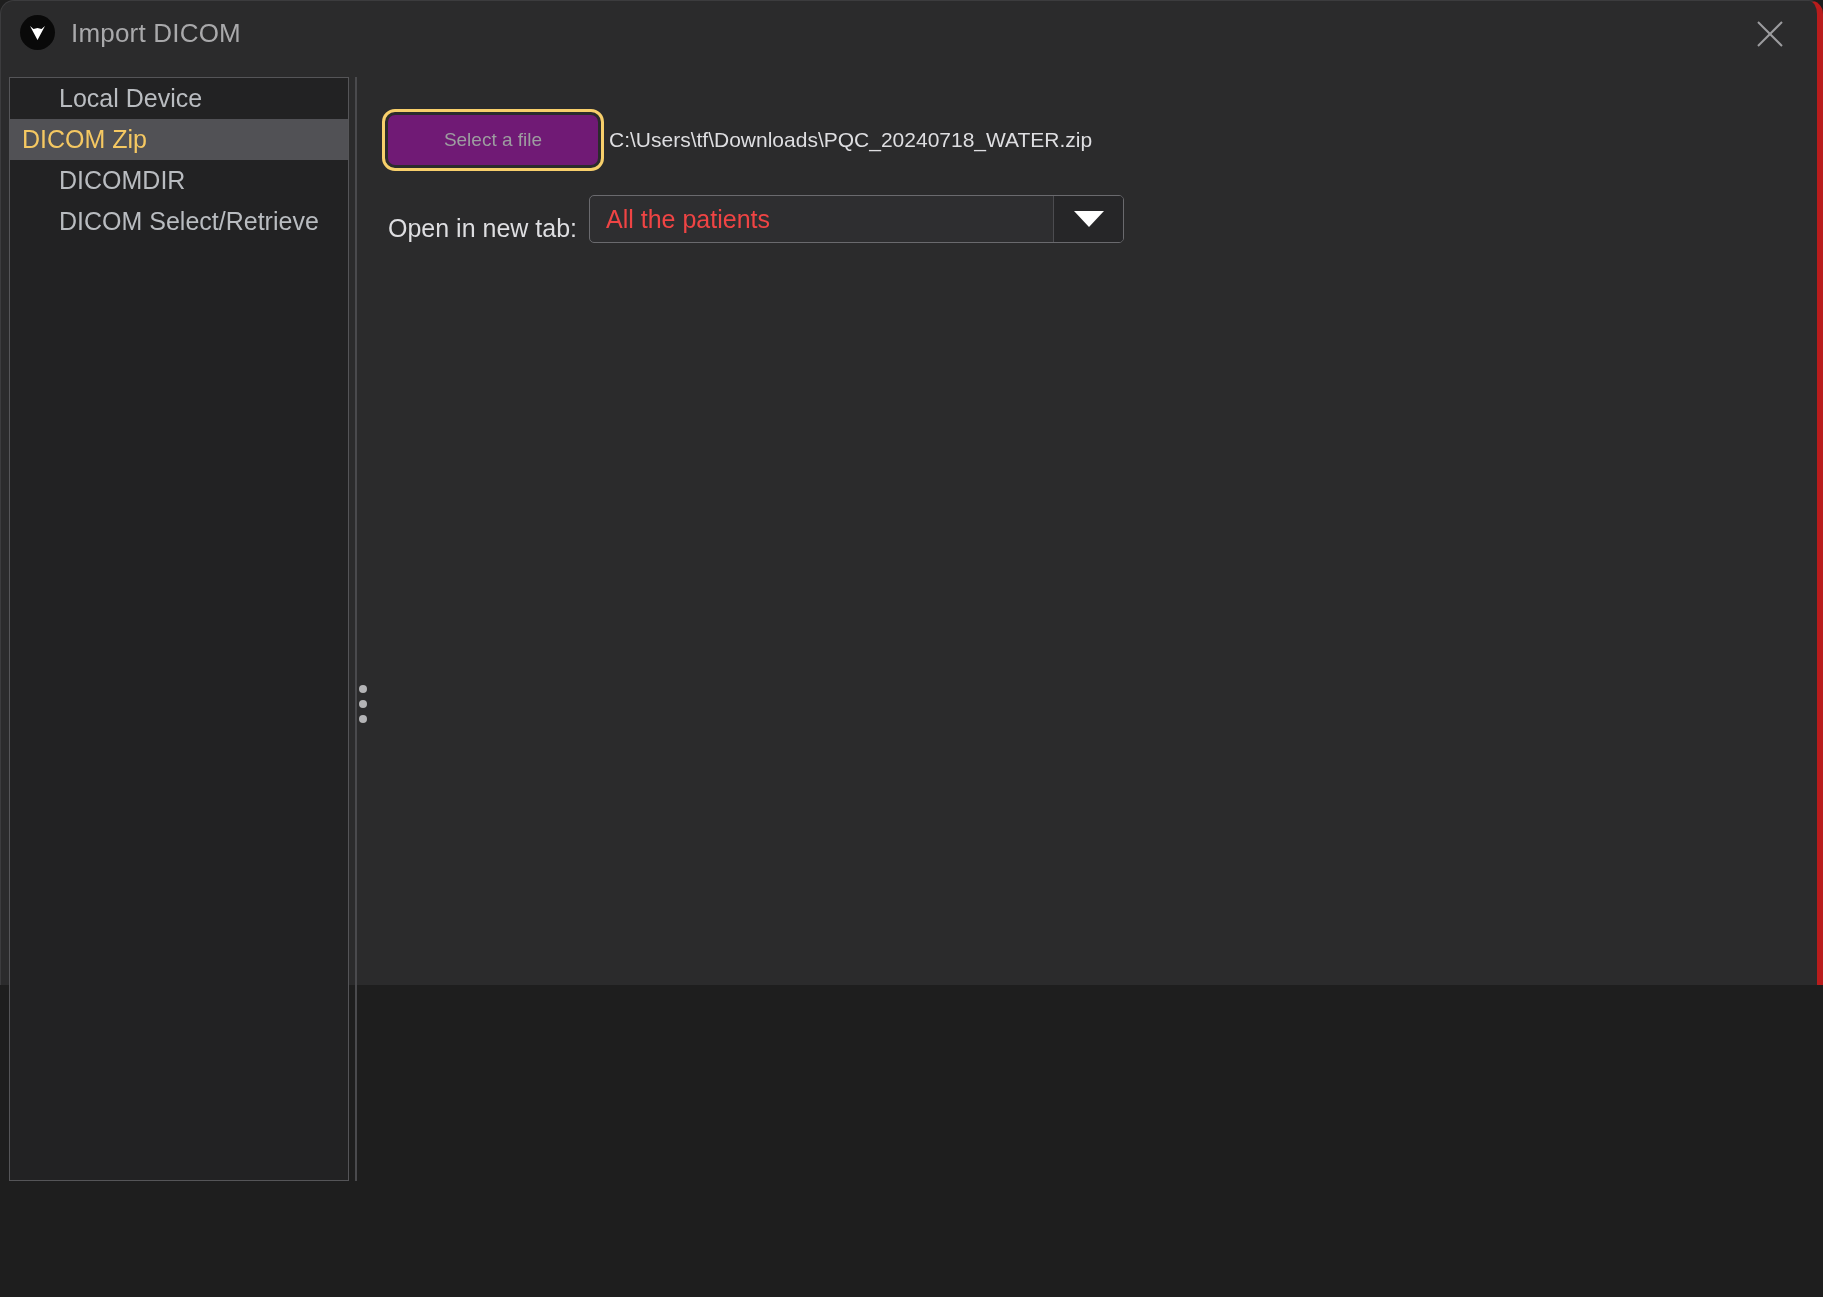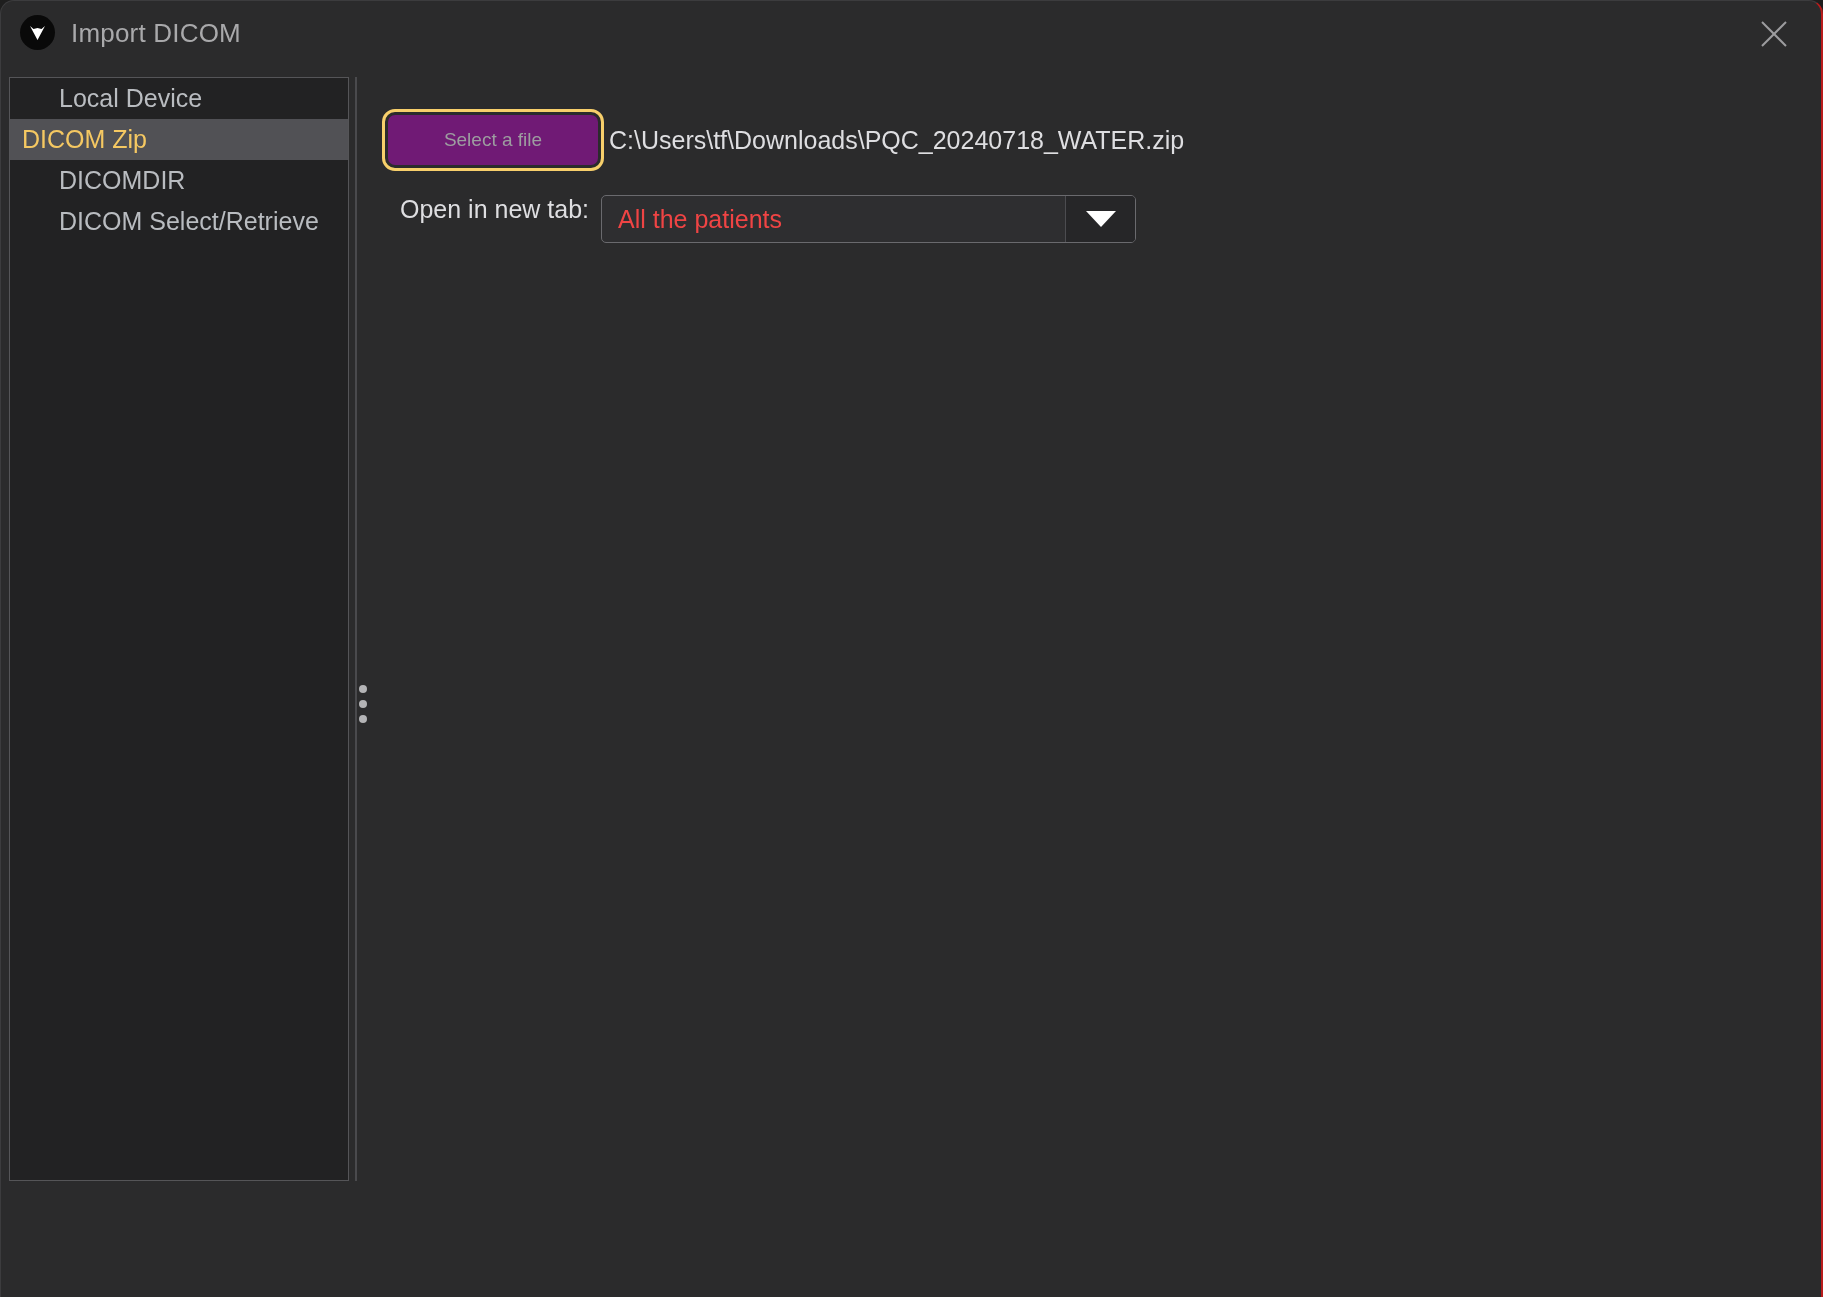--- a/index.html
+++ b/index.html
@@ -9,26 +9,26 @@
     height: 1297px;
     background: #1e1e1e;
     overflow: hidden;
     font-family: "Liberation Sans", sans-serif;
   }
 
   #dialog {
     position: absolute;
     left: 0; top: 0;
     width: 1823px;
-    height: 1297px;
+    height: 985px;
     background: #2b2b2c;
     border-radius: 14px 14px 0 0;
     border-top: 1px solid #3c3c3e;
     border-left: 1px solid #3c3c3e;
-    border-right: 2px solid #b91c1c;
+    border-right: 6px solid #b91c1c;
   }
 
   
   #titlebar {
     position: absolute;
     left: 0; top: 0;
     width: 100%;
     height: 64px;
   }
 
@@ -136,30 +136,30 @@
     color: #9d9da0;
     font-size: 19px;
     font-family: Liberation Sans, sans-serif;
     cursor: pointer;
     outline: 3px solid #f7cf6b;
     outline-offset: 3px;
   }
 
   #file-path {
     margin-left: 11px;
-    font-size: 25px;
+    font-size: 21px;
     color: #dedee1;
     white-space: nowrap;
   }
 
   #tab-row {
     position: absolute;
-    left: 12px; top: 118px;
-    display: flex;
-    align-items: flex-start;
+    left: 0px; top: 118px;
+    display: flex;
+    align-items: flex-end;
   }
 
   #tab-label {
     font-size: 25px;
     color: #dedee1;
     margin-left: 19px;
     white-space: nowrap;
   }
 
   #tab-select {

